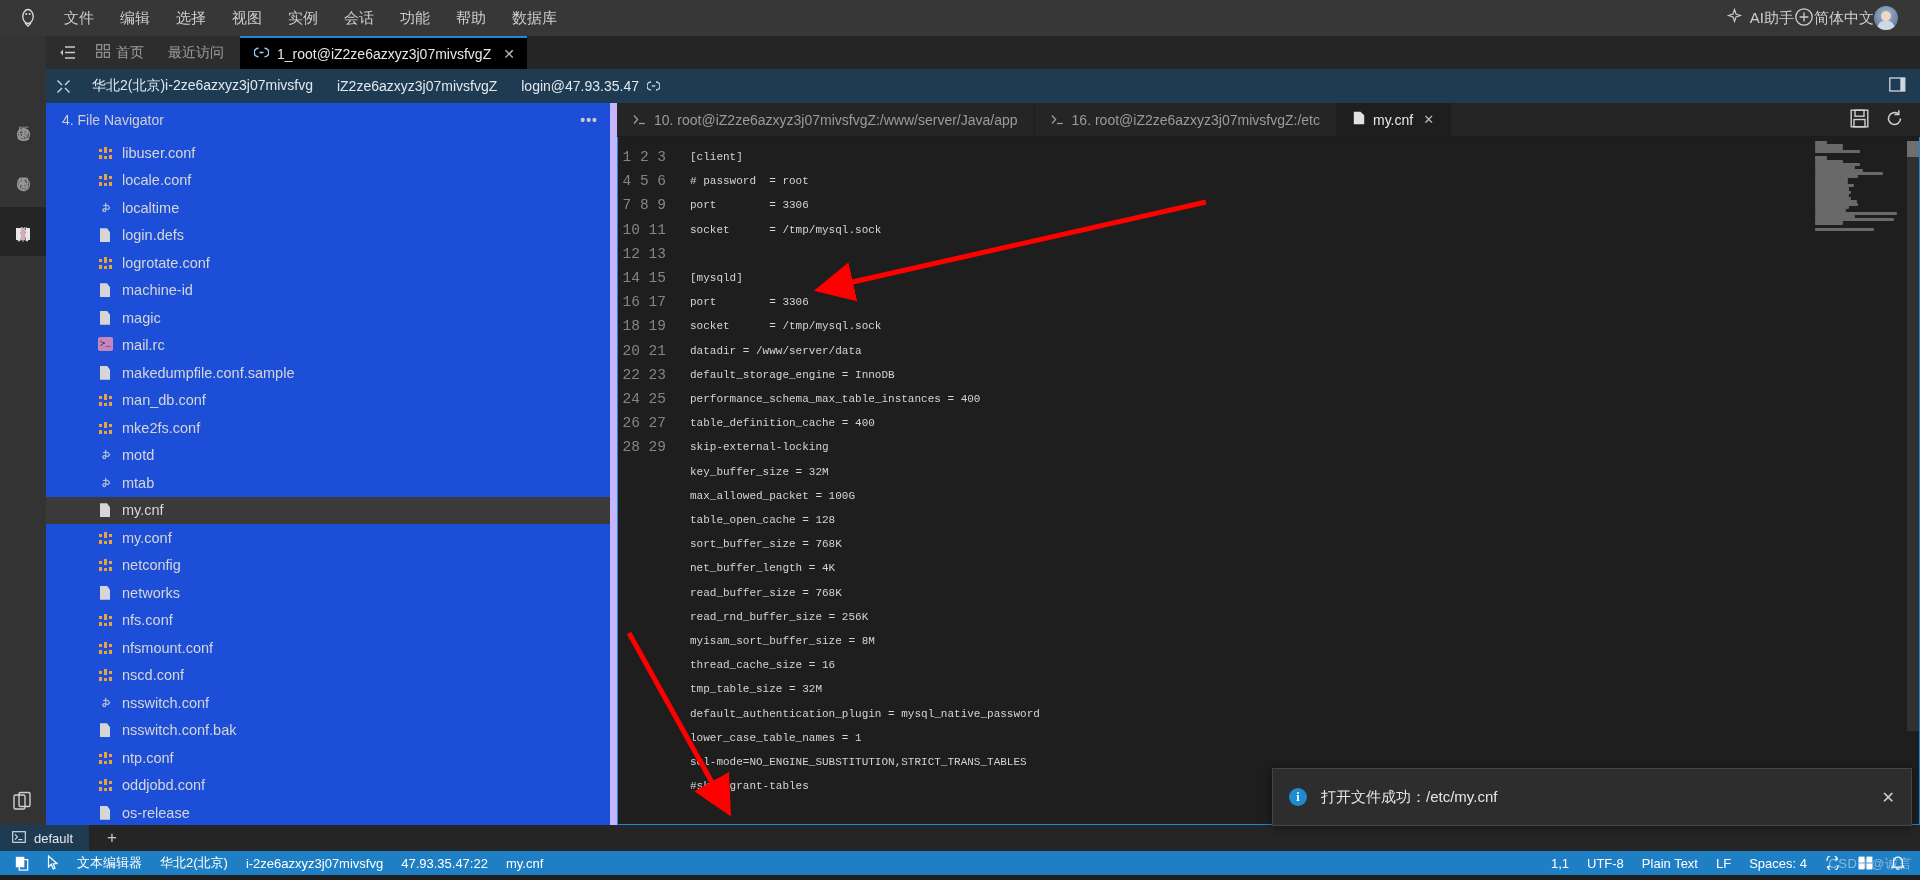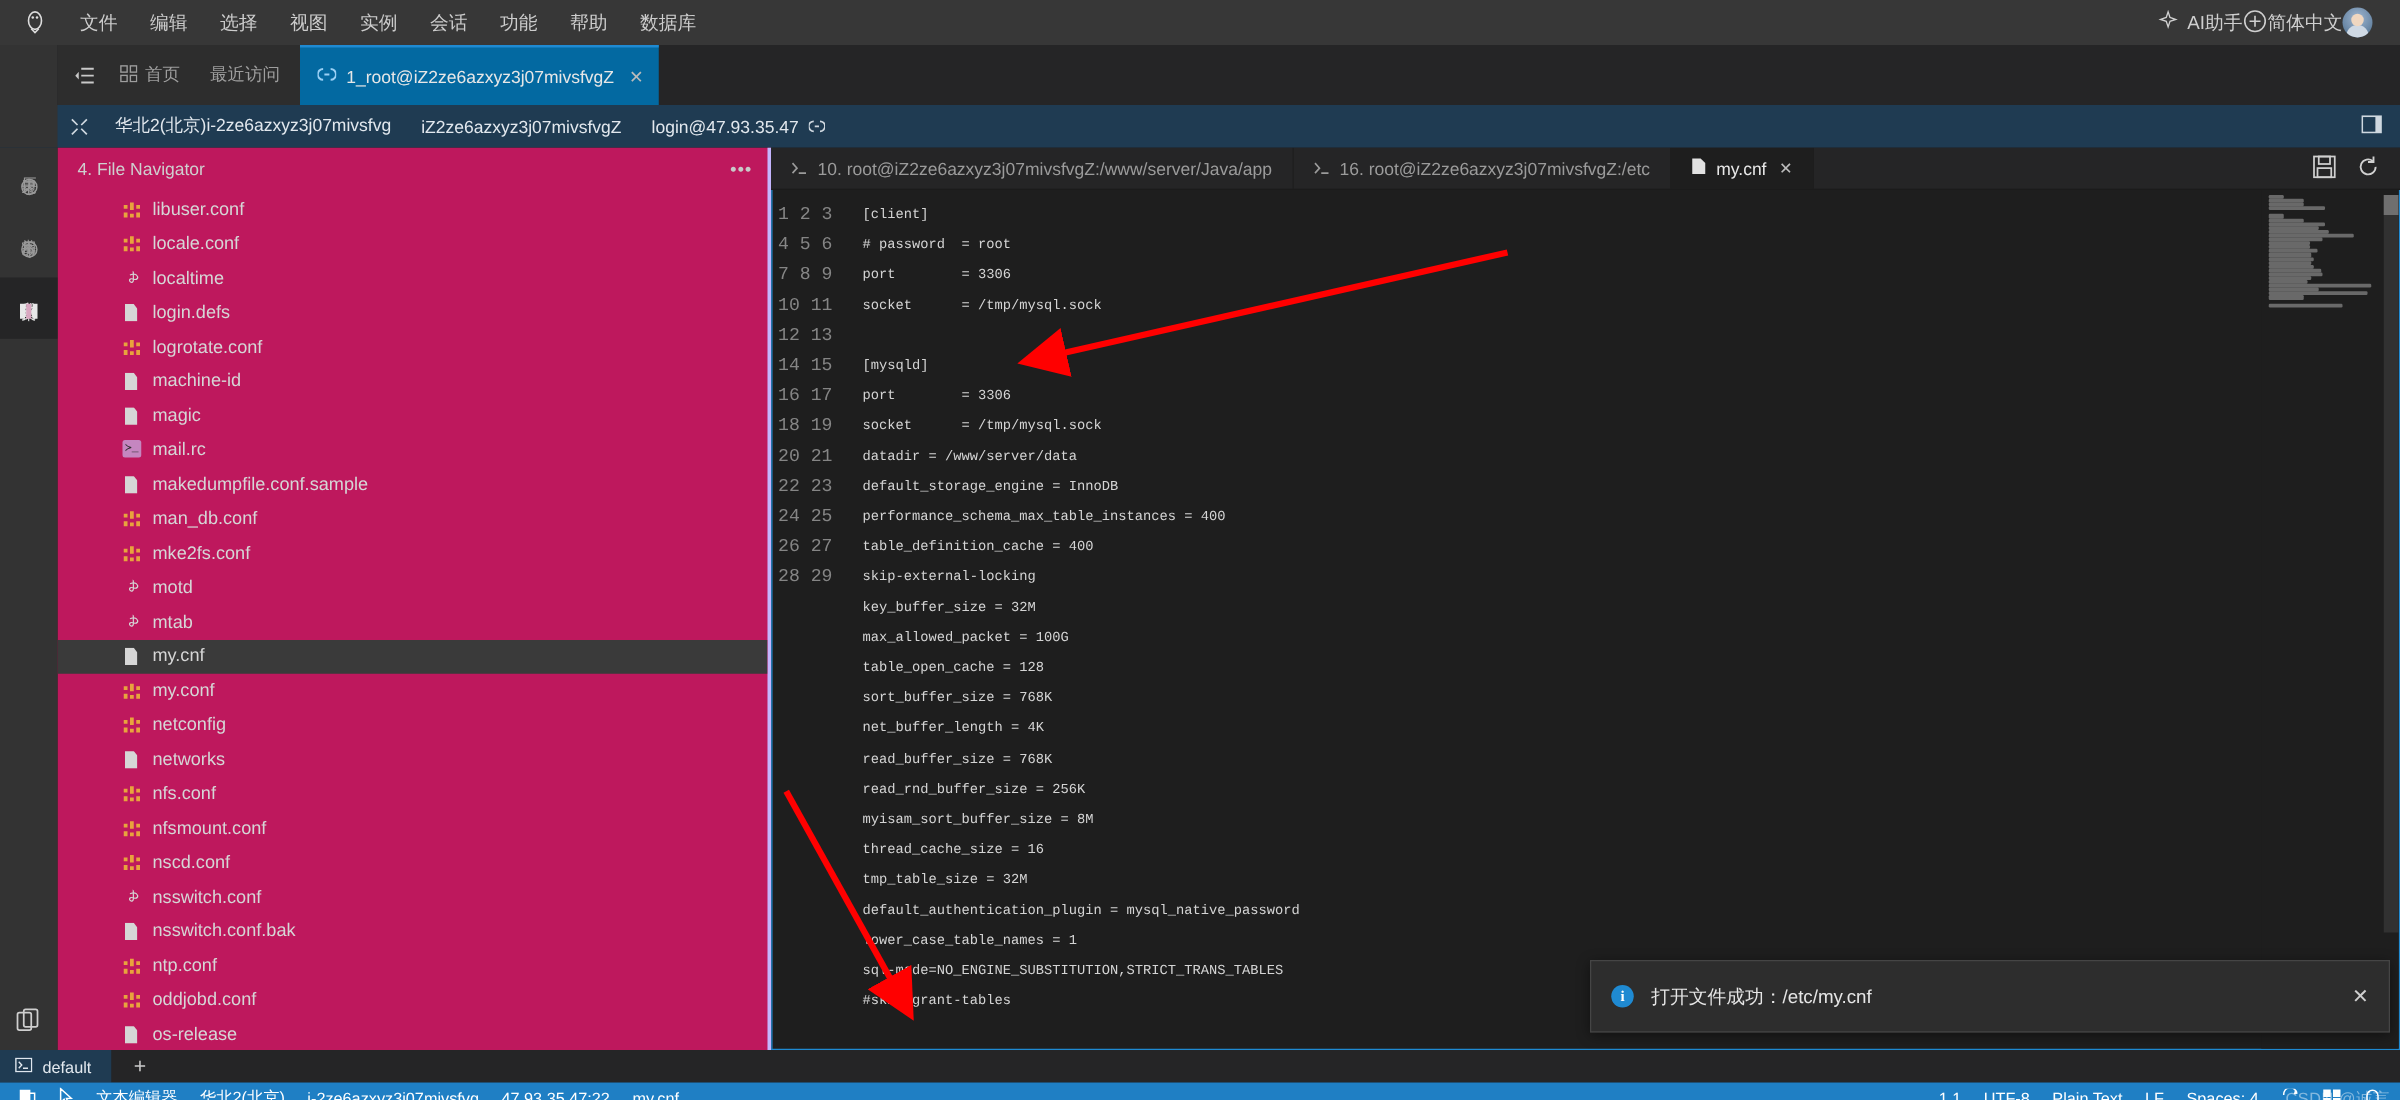--- a/index.html
+++ b/index.html
@@ -34,31 +34,31 @@
   .avatar::after{
     content:""; position:absolute; left:50%; top:58%; transform:translateX(-50%);
     width:18px;height:14px;border-radius:9px 9px 0 0; background:#cfd9e4;
   }
   .avatar::before{
     content:""; position:absolute; left:50%; top:20%; transform:translateX(-50%);
     width:10px;height:10px;border-radius:50%; background:#f0d7c0; z-index:2;
   }
 
   
-  .tabstrip { height:48px; background:#252526; display:flex; align-items:stretch; position:relative; z-index:25;}
+  .tabstrip { height:33px; background:#252526; display:flex; align-items:stretch; position:relative; z-index:25;}
   .tabstrip .railspacer { width:46px; background:#333333; flex:0 0 46px; }
   .tabstrip .leftgroup { display:flex; align-items:center; background:#2d2d2d; padding:0 6px; gap:4px;}
   .icon-btn {
     width:30px;height:30px;display:flex;align-items:center;justify-content:center;
     color:#c5c5c5; cursor:pointer;
   }
   .strip-link { color:#9e9e9e; font-size:14px; padding:0 10px; display:flex; align-items:center; gap:6px; height:100%; cursor:pointer;}
   .term-tab {
     display:flex; align-items:center; gap:8px;
-    background:#0369a1; color:#e7e7e7; font-size:14px;
+    background:#000000; color:#e7e7e7; font-size:14px;
     padding:0 12px 0 14px; border-top:2px solid #1f8ad2; cursor:pointer;
     max-width:300px;
   }
   .term-tab .close { color:#bbb; font-size:14px; margin-left:4px;}
 
   
   .crumbbar {
     height:34px; background:#1f3b52; display:flex; align-items:center; gap:0;
     font-size:14px; color:#e2e8ee; position:relative; z-index:20;
   }
@@ -81,22 +81,22 @@
   }
   .rail-item.active { background:#252526; color:#e6e6e6;}
   .rail-vtext {
     writing-mode:vertical-rl; text-orientation:upright; font-size:12px; letter-spacing:1px;
     line-height:1.05;
   }
   .rail-bottom{ margin-top:auto; padding-bottom:10px; }
 
   
   .explorer {
-    width:571px; flex:0 0 571px; background:#be185d;
-    display:flex; flex-direction:column; border-right:3px solid #c4b5fd;
+    width:571px; flex:0 0 571px; background:#1d4ed8;
+    display:flex; flex-direction:column; border-right:7px solid #c4b5fd;
   }
   .explorer-head {
     display:flex; align-items:center; height:34px; padding:0 12px 0 16px;
     color:#cfcfcf; font-size:14px; flex:0 0 34px;
   }
   .explorer-head .dots{ margin-left:auto; letter-spacing:1px; color:#c9c9c9; cursor:pointer; font-weight:bold;}
   .filelist { flex:1; overflow:hidden; padding-top:2px; }
   .file-row {
     height:27.5px; display:flex; align-items:center; gap:9px; padding-left:52px;
     color:#d6d6d6; font-size:14.5px; cursor:pointer; white-space:nowrap;

